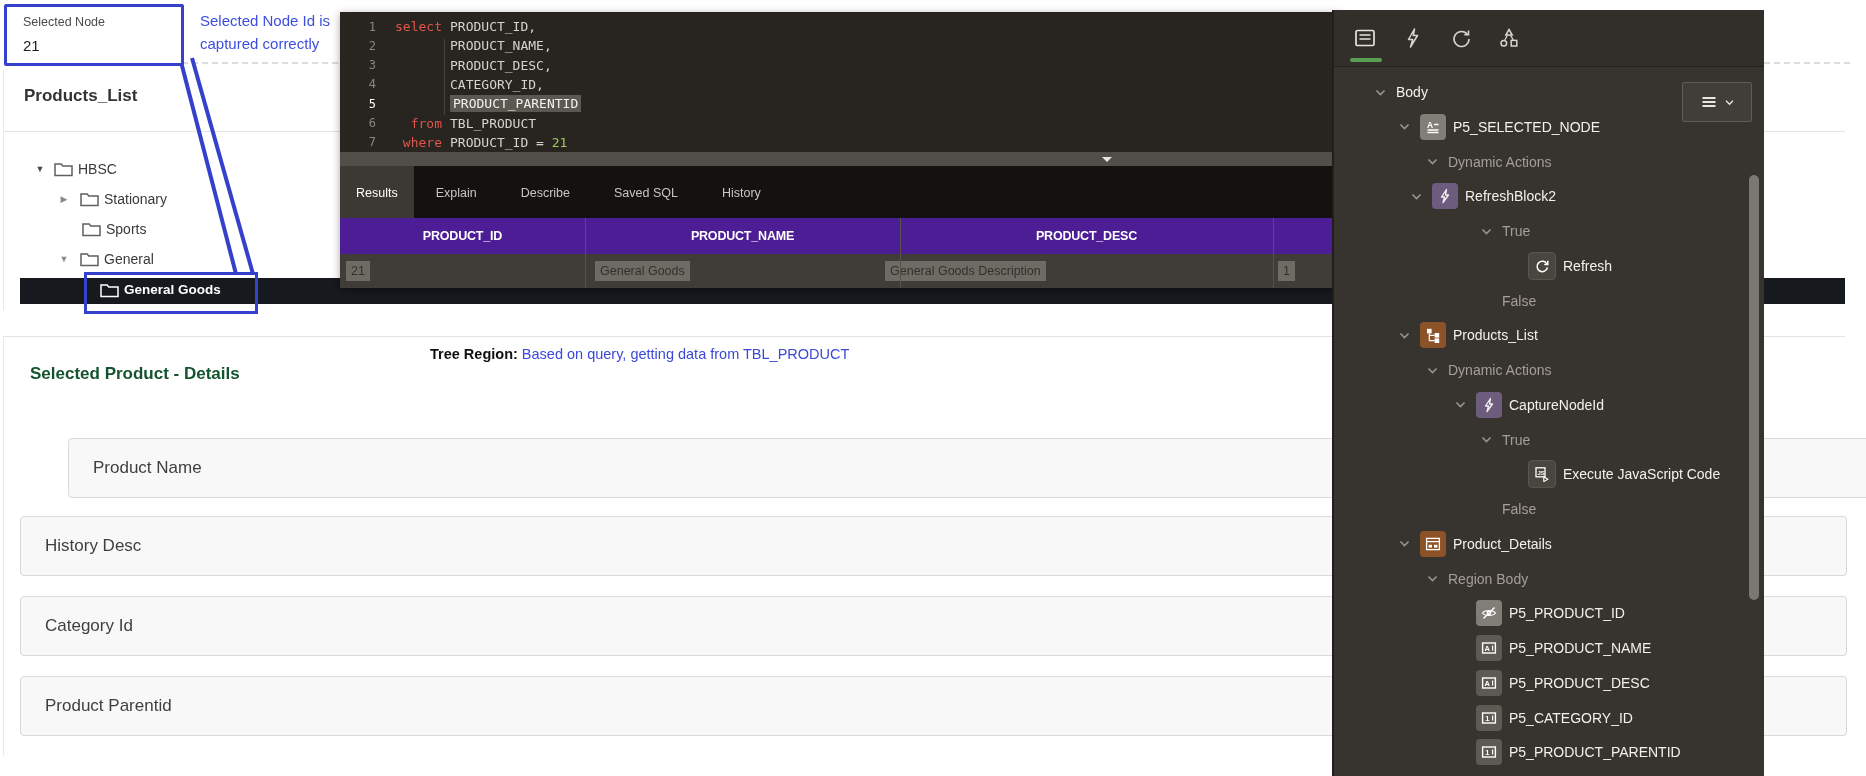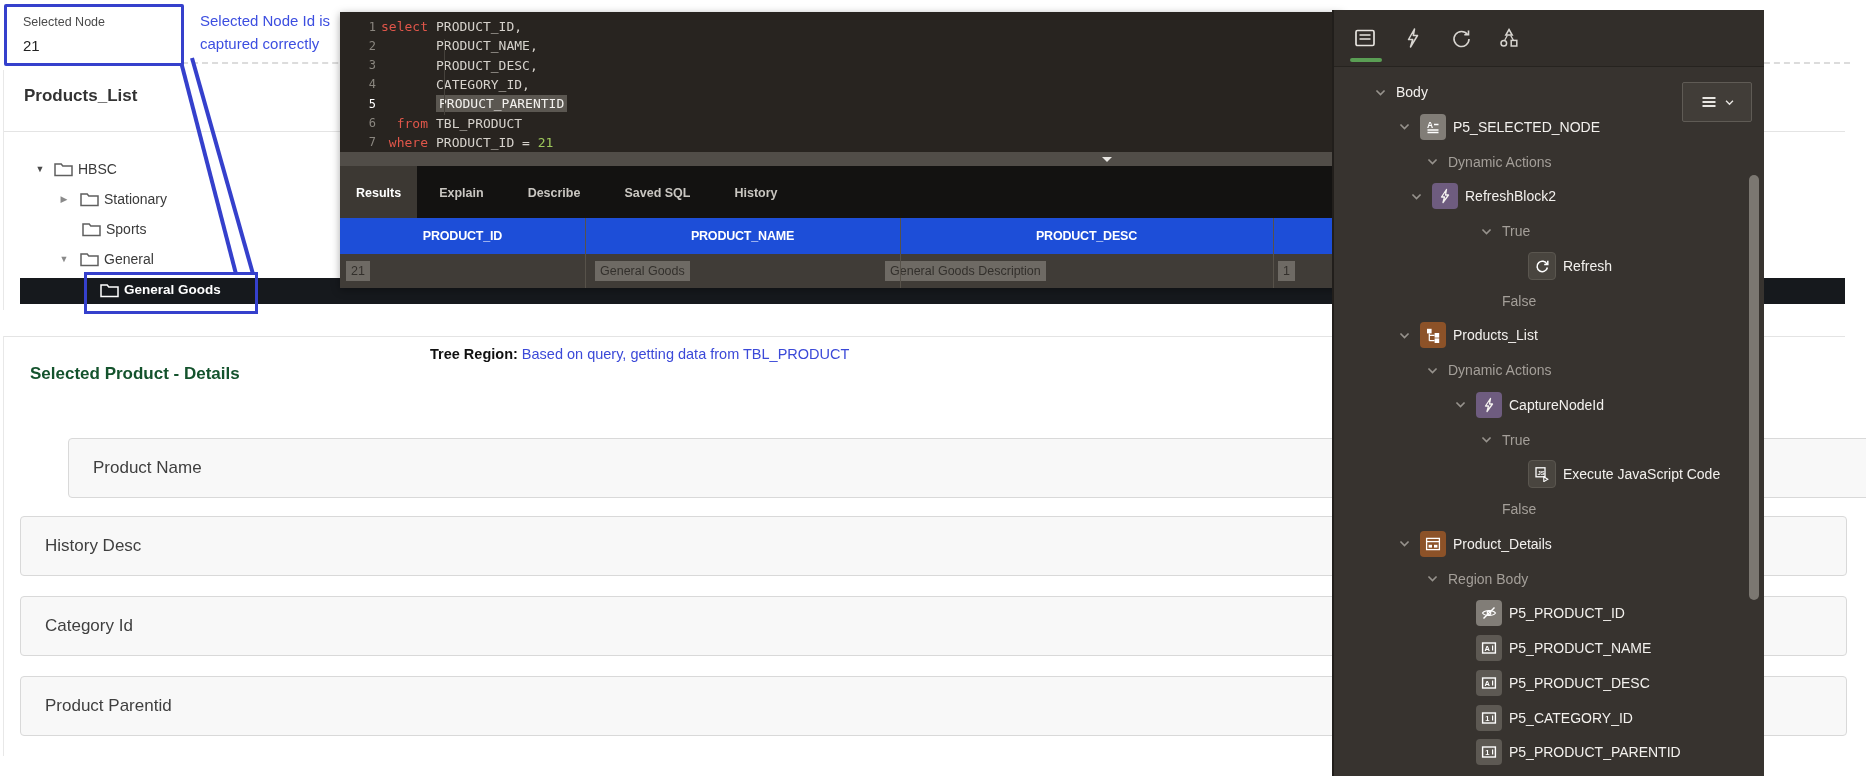--- a/index.html
+++ b/index.html
@@ -42,34 +42,34 @@
   .field-box{position:absolute;left:20px;width:1825px;height:58px;background:#f8f8f8;
      border:1px solid #d9d9d9;border-radius:4px;z-index:0;display:flex;align-items:center;}
   .field-box .flabel{margin-left:24px;font-size:17px;color:#3f3f3f;}
 
   
   #sql-panel{left:340px;top:12px;width:1003px;height:276px;background:#282420;z-index:5;
      box-shadow:0 2px 8px rgba(0,0,0,.35);font-family:"DejaVu Sans Mono",monospace;}
   .code-line{position:absolute;left:0;height:19px;width:100%;display:flex;align-items:center;}
   .code-num{width:36px;text-align:right;font-size:12px;color:#8a867f;flex:none;}
   .code-num.bright{color:#fff;}
-  .code-kw{width:52px;text-align:right;font-size:13px;color:#e0564a;flex:none;white-space:pre;}
+  .code-kw{width:52px;text-align:right;font-size:13px;color:#e0564a;flex:none;margin-left:14px;white-space:pre;}
   .code-text{font-size:13px;color:#d6d2cc;margin-left:8px;white-space:pre;}
   .code-text .hl{background:#5b5751;color:#f4f2ef;padding:1px 3px;}
   .code-text .green{color:#9fc95c;}
   #indent-guide{left:104px;top:27px;width:1px;height:76px;background:#46423c;}
   #splitter{left:0;top:140px;width:100%;height:14px;background:#514d48;}
   #splitter-caret{left:762px;top:145px;width:0;height:0;border-left:5px solid transparent;
      border-right:5px solid transparent;border-top:5px solid #e8e6e2;}
   #tabs-bar{left:0;top:154px;width:100%;height:52px;background:#131211;display:flex;
      font-family:"Liberation Sans",sans-serif;}
   .sql-tab{height:53px;display:flex;align-items:center;padding:0 22px;font-size:12.5px;
-     font-weight:bold;color:#c9c6c1;cursor:pointer;}
+     font-weight:normal;color:#c9c6c1;cursor:pointer;}
   .sql-tab.active{background:#3c3833;color:#fff;padding:0 16px;}
-  #grid-header{left:0;top:206px;width:100%;height:36px;background:#1d4ed8;z-index:1;}
+  #grid-header{left:0;top:206px;width:100%;height:36px;background:#4c1d95;z-index:1;}
   .grid-col-h{position:absolute;top:0;height:36px;display:flex;align-items:center;justify-content:center;
      font-family:"Liberation Sans",sans-serif;font-size:12.5px;font-weight:bold;color:#fff;letter-spacing:-0.2px;}
   #grid-row{left:0;top:242px;width:100%;height:34px;background:#403c37;}
   .grid-divider{position:absolute;top:206px;height:70px;width:1px;background:#57524a;z-index:2;}
   .grid-chip{position:absolute;top:7px;height:20px;display:flex;align-items:center;padding:0 5px;
      background:#6e6a64;color:#33302c;font-size:12.5px;font-family:"Liberation Sans",sans-serif;}
 
   
   #sidebar{left:1332px;top:10px;width:430px;height:766px;background:#37332f;z-index:6;
      border-left:2px solid #211e1b;}

